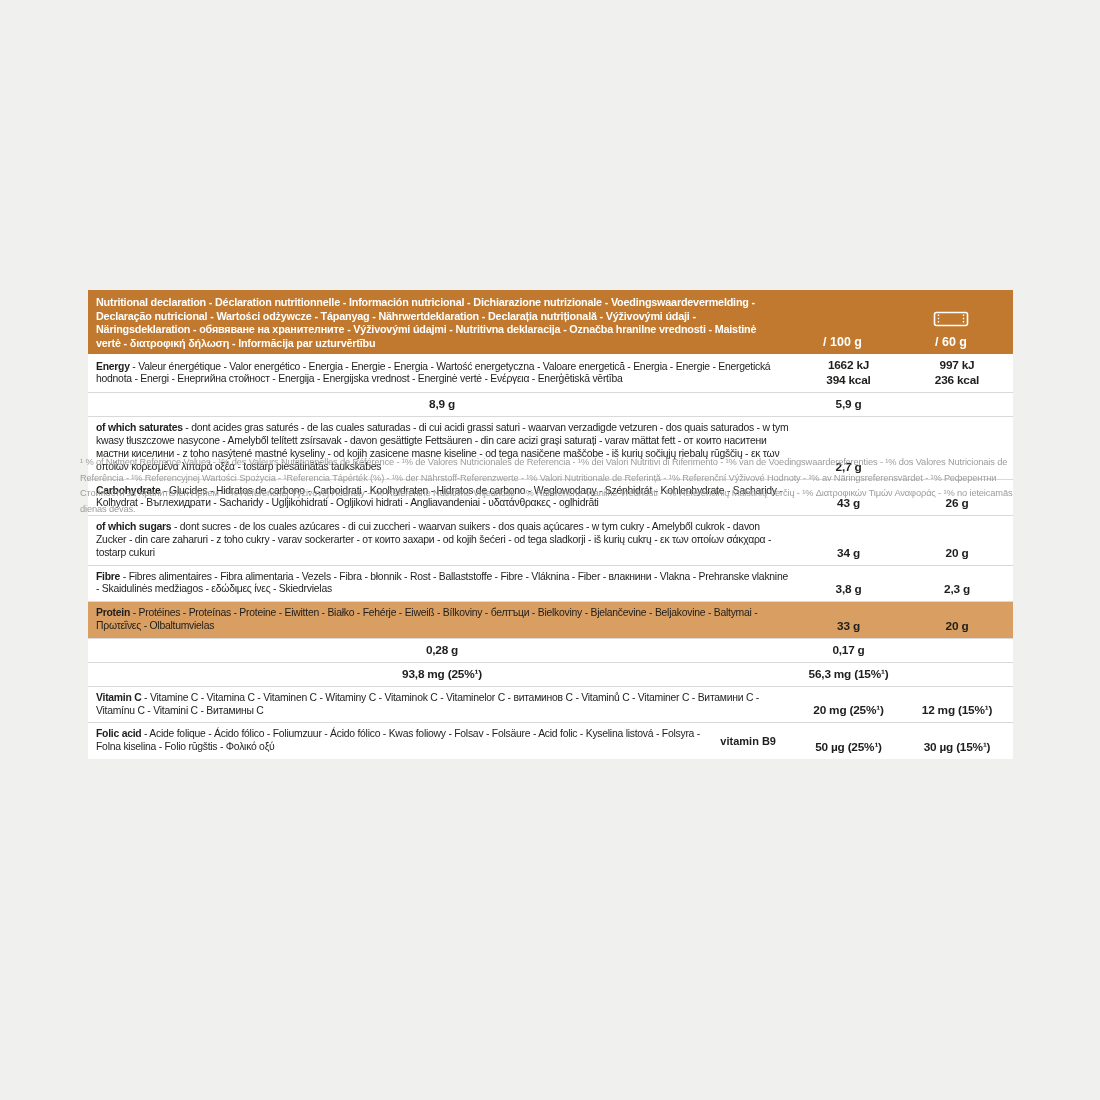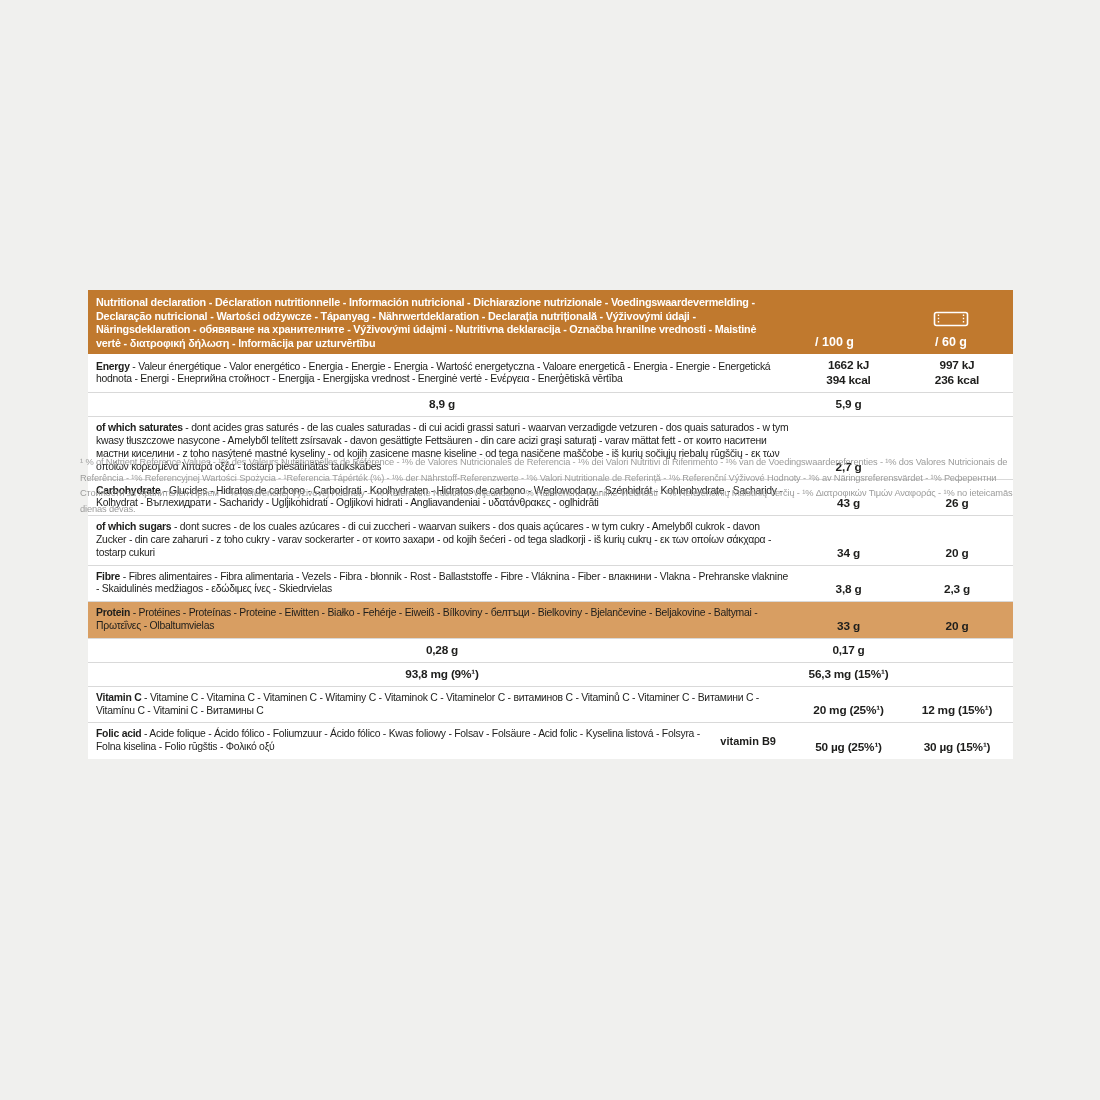--- a/index.html
+++ b/index.html
@@ -8,21 +8,21 @@
     --highlight-bg:#d89e62;
     --text:#1e1e1c;
     --line:#d9d9d9;
     --footnote:#9c9c9b;
   }
   *{margin:0;padding:0;box-sizing:border-box;}
   body{font-family:"Liberation Sans",sans-serif;background:var(--page-bg);}
   .page{position:relative;width:1100px;height:1100px;background:var(--page-bg);overflow:hidden;}
   .nutrition-table{position:absolute;left:88px;top:290px;width:925px;background:#fff;}
   
-  .thead{display:grid;grid-template-columns:1fr 105px 112px;background:var(--header-bg);color:#fff;padding:6px 6px 4px 8px;align-items:end;gap:8px;}
+  .thead{display:grid;grid-template-columns:1fr 105px 112px;background:var(--header-bg);color:#fff;padding:6px 6px 4px 8px;align-items:end;}
   .th-title{font-weight:bold;font-size:10.8px;line-height:13.6px;letter-spacing:-0.2px;padding-right:10px;}
   .th-col{display:flex;flex-direction:column;align-items:center;justify-content:flex-end;gap:3px;font-weight:bold;font-size:12.5px;padding-bottom:1px;}
   .bar-icon{display:block;}
   
   .row{display:grid;grid-template-columns:1fr 105px 112px;border-top:1px solid var(--line);background:#fff;}
   .row:first-child{border-top:none;}
   .row.highlight{background:var(--highlight-bg);}
   .cell{display:flex;align-items:center;}
   .cell.label{padding:5px 4px 5px 8px;}
   .lbl{flex:1;font-size:10.4px;line-height:12.8px;letter-spacing:-0.25px;color:var(--text);}
@@ -137,21 +137,21 @@
         <div class="row">
     <div class="cell val">
             <span>0,28 g</span>
           </div>
     <div class="cell val">
             <span>0,17 g</span>
           </div>
   </div>
         <div class="row">
     <div class="cell val">
-            <span>93,8 mg (9%¹)</span>
+            <span>93,8 mg (25%¹)</span>
           </div>
     <div class="cell val">
             <span>56,3 mg (15%¹)</span>
           </div>
   </div>
         <div class="row">
     <div class="cell label">
       <span class="lbl"><b>Vitamin C</b><span> - Vitamine C - Vitamina C - Vitaminen C - Witaminy C - Vitaminok C - Vitaminelor C - витаминов C - Vitaminů C - Vitaminer C - Витамини C - Vitamínu C - Vitamini C - Витамины C</span></span>
 
     </div>

